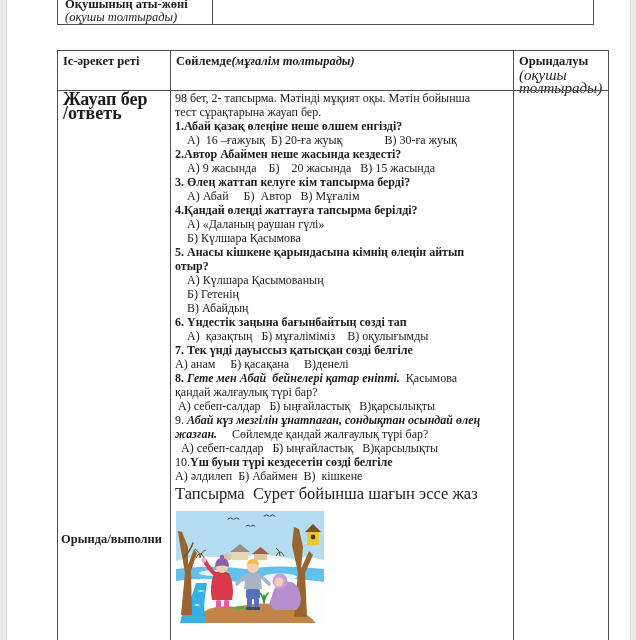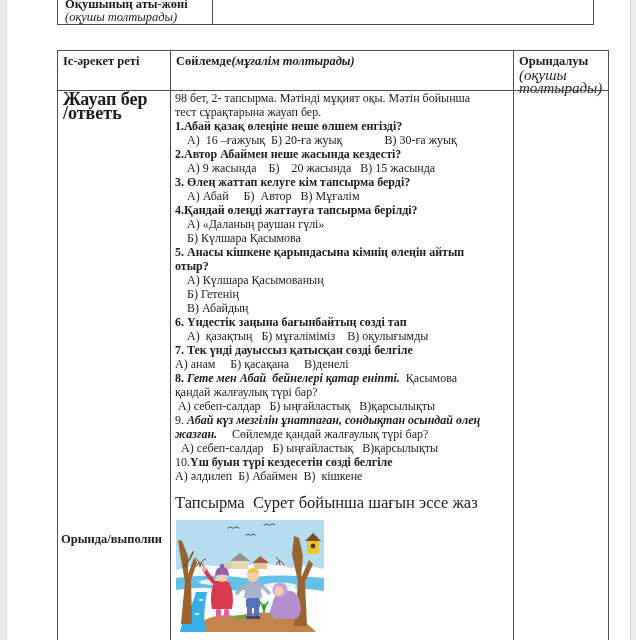--- a/index.html
+++ b/index.html
@@ -50,21 +50,21 @@
   .hdr .i{font-size:15px;}
   .col3 .hdr{line-height:13.5px;}
   .answer-label{position:absolute;top:41px;left:5px;font-size:18px;line-height:14px;}
   .perform-label{position:absolute;top:481px;left:3px;font-size:12.5px;line-height:14px;white-space:nowrap;}
 
   .res-content{position:absolute;top:40px;left:4px;right:0;}
   .res-line{font-size:12px;line-height:14px;white-space:pre;}
   .seg-r{font-weight:normal;font-style:normal;}
   .seg-b{font-weight:bold;}
   .seg-bi{font-weight:bold;font-style:italic;}
-  .essay-task{font-size:16.5px;line-height:20px;margin-top:10px;white-space:pre;}
+  .essay-task{font-size:16.5px;line-height:20px;margin-top:1px;white-space:pre;}
 
   .pic{display:block;margin-top:7px;margin-left:1px;}
 
   
   .f-sky{fill:var(--sky,#b5ddf1);} .f-snow{fill:var(--snow,#fdfdfd);}
   .f-water{fill:var(--water,#62c0e9);} .f-ice{fill:var(--snow-shade,#e7f3fa);}
   .f-ground{fill:var(--ground,#c1854a);} .f-grass{fill:var(--grass,#5fae3d);}
   .f-stream{fill:var(--stream,#35b1e7);} .f-tree{fill:var(--tree,#9a6430);}
   .f-roofdark{fill:var(--tree-dark,#7c4e22);} .f-birdhouse{fill:var(--birdhouse,#eac832);}
   .f-skin{fill:var(--skin,#f6cfae);} .f-coat{fill:var(--girl-coat,#d73a4a);}

